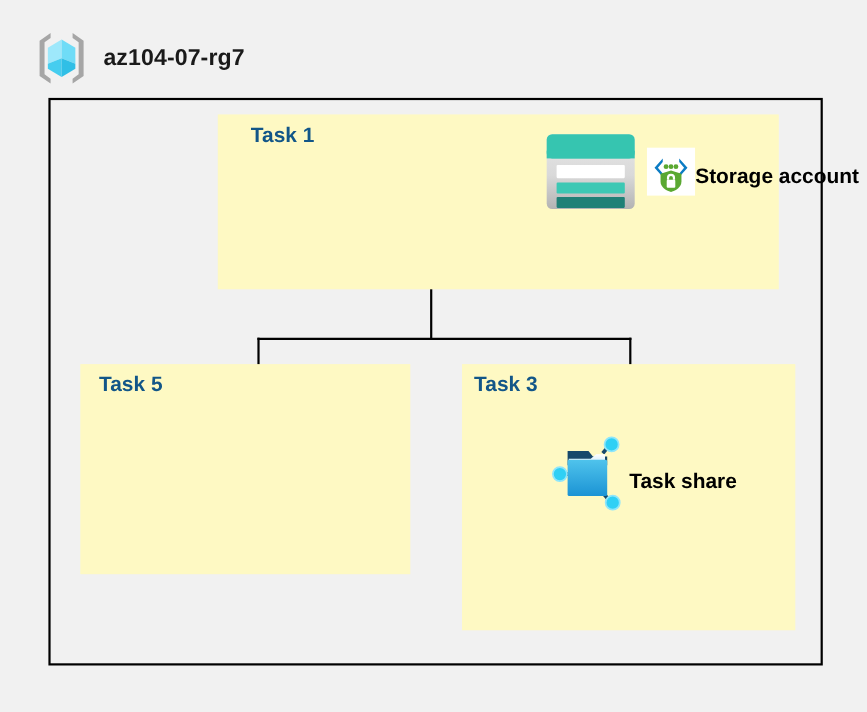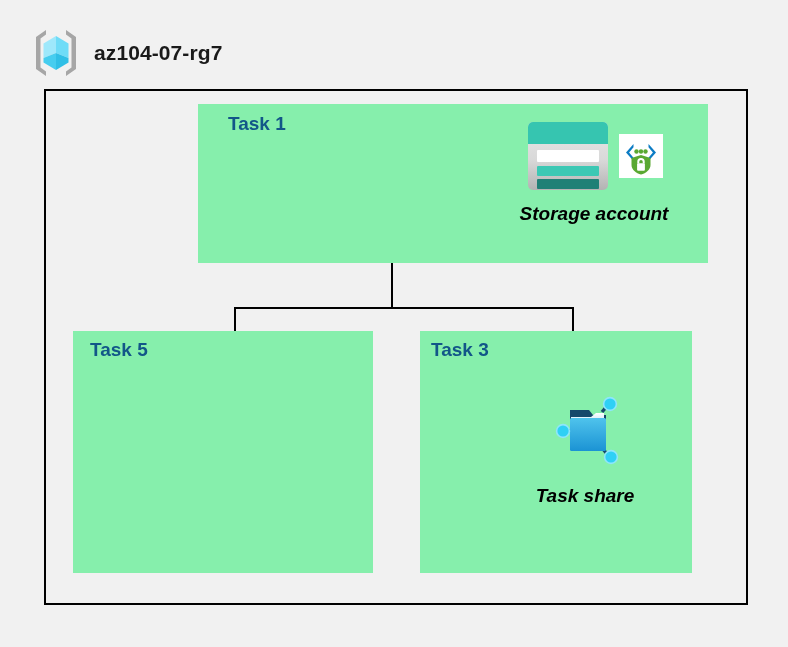--- a/index.html
+++ b/index.html
@@ -52,26 +52,26 @@
     width: 704px;
     height: 516px;
     border: 2px solid #000000;
     box-sizing: border-box;
     background: transparent;
   }
 
   
   .task-panel {
     position: absolute;
-    background: #86efac;
+    background: #fef9c3;
     box-sizing: border-box;
   }
   #panel-task1 { left: 198px; top: 104px; width: 510px; height: 159px; }
-  #panel-task5 { left: 73px;  top: 331px; width: 300px; height: 242px; }
-  #panel-task3 { left: 420px; top: 331px; width: 272px; height: 242px; }
+  #panel-task5 { left: 73px;  top: 331px; width: 300px; height: 191px; }
+  #panel-task3 { left: 420px; top: 331px; width: 303px; height: 242px; }
 
   .task-label {
     position: absolute;
     font-size: 19px;
     font-weight: bold;
     color: #125688;
     white-space: nowrap;
   }
   #panel-task1 .task-label { left: 30px; top: 9px; }
   #panel-task5 .task-label { left: 17px; top: 8px; }
@@ -83,23 +83,22 @@
     font-weight: bold;
     color: #000000;
     white-space: nowrap;
     text-align: center;
   }
 
   
   .node {
     position: absolute;
     display: flex;
-    flex-direction: column;
+    flex-direction: row;
     align-items: center;
-    font-style: italic;
   }
   #node-storage  { left: 296px; top: 15px;  width: 200px; }
   #node-blob     { left: 82px;  top: 62px;  width: 180px; }
   #node-fileshare{ left: 70px;  top: 62px;  width: 190px; }
 
   .icon-row {
     display: flex;
     align-items: center;
     justify-content: center;
   }

